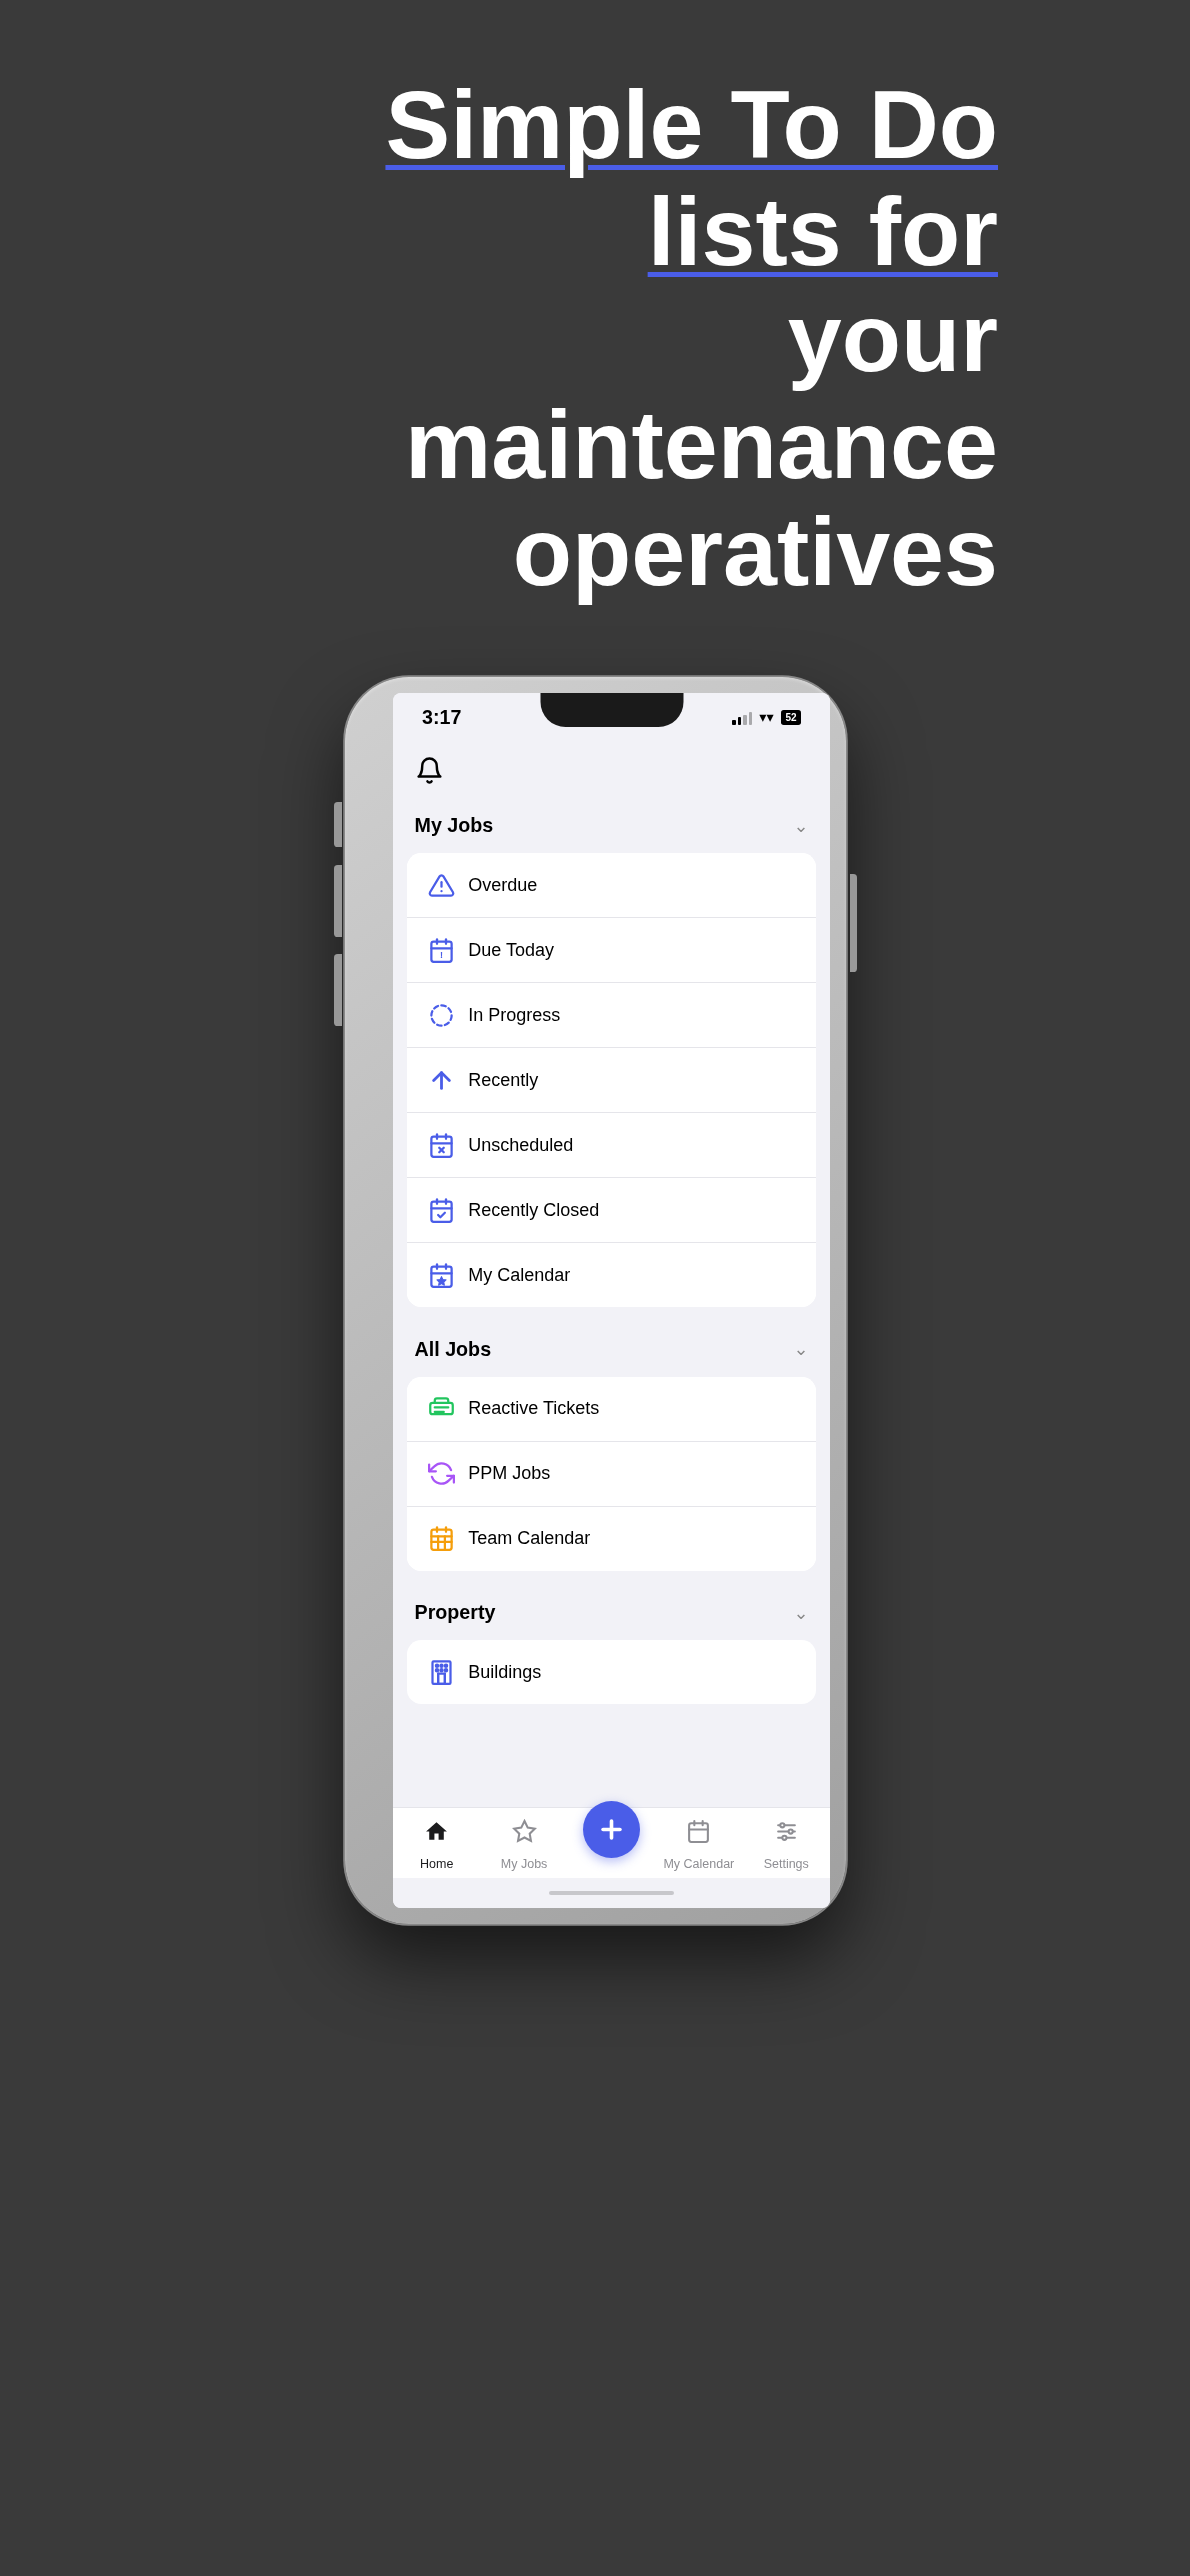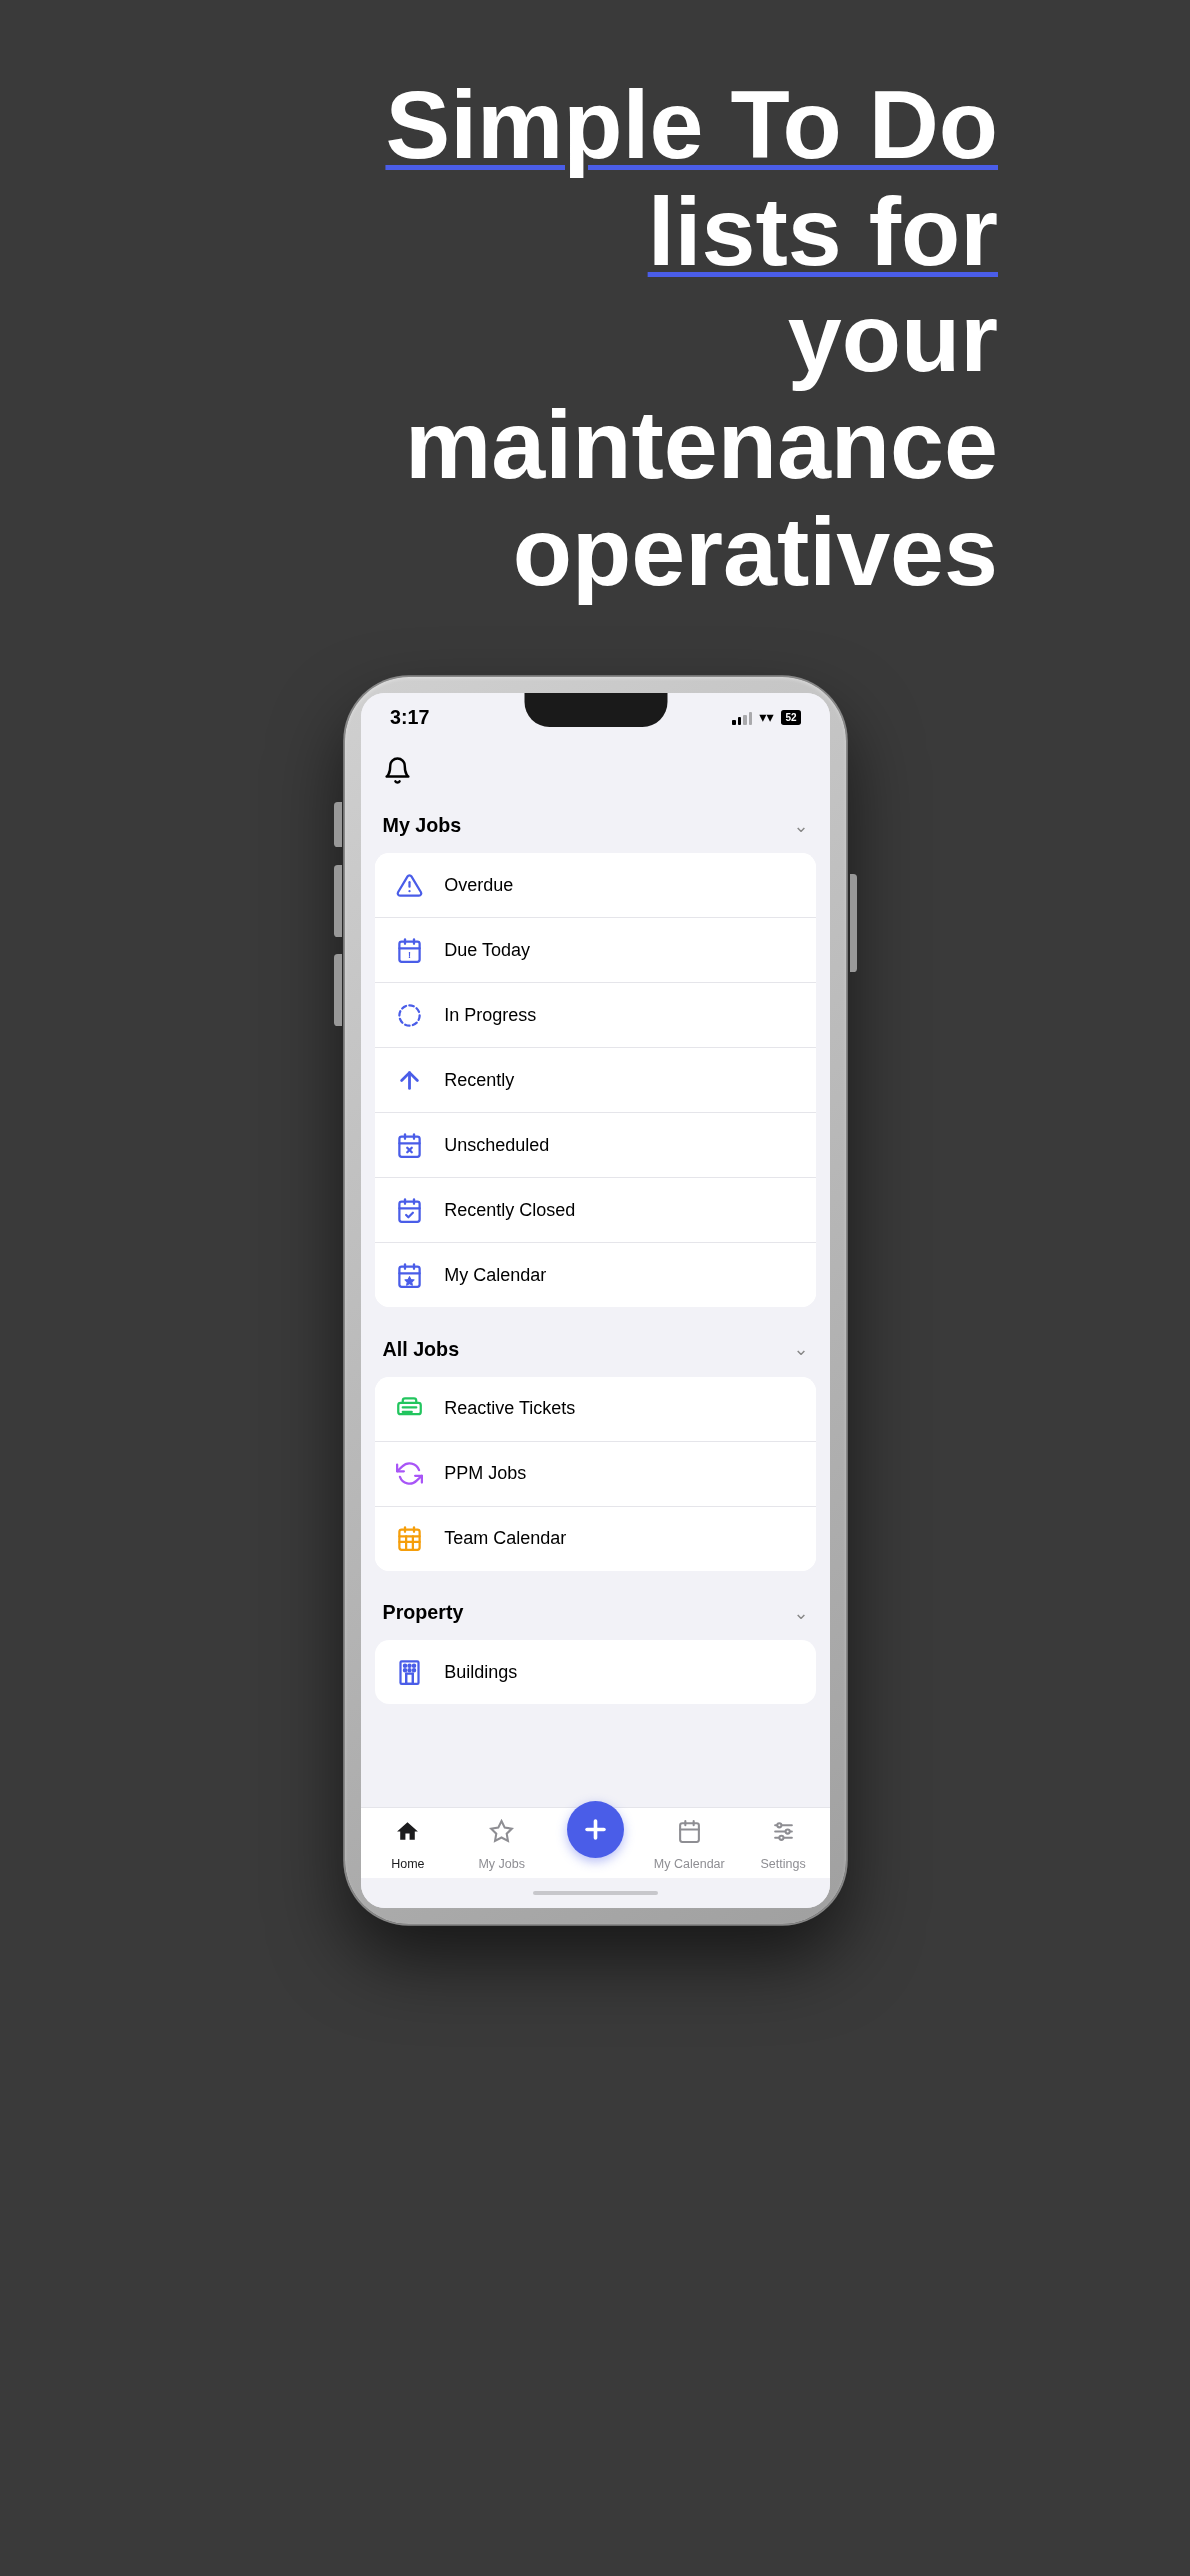--- a/index.html
+++ b/index.html
@@ -48,23 +48,24 @@
       border-radius: 64px;
       padding: 16px;
       box-shadow:
         0 0 0 1.8px #888,
         0 36px 72px rgba(0,0,0,0.6),
         inset 0 1.8px 3.6px rgba(255,255,255,0.3);
     }
 
     .phone-inner {
       background: #f2f2f7;
-      border-radius: 24px;
+      border-radius: 8px;
       overflow: hidden;
       position: relative;
+      margin-left: 32px;
     }
 
     
     .status-bar {
       background: #f2f2f7;
       height: 48px;
       display: flex;
       align-items: center;
       justify-content: space-between;
       padding: 0 29px;
@@ -133,21 +134,21 @@
       margin: 0 14.3px;
       overflow: hidden;
     }
 
     .menu-item {
       display: flex;
       align-items: center;
       padding: 16px 18px;
       border-bottom: 0.9px solid #e5e5ea;
       background: #fff;
-      gap: 19px;
+      gap: 11px;
     }
 
     .menu-item:last-child {
       border-bottom: none;
     }
 
     .menu-label {
       font-size: 18px;
       color: #000;
       font-weight: 400;

